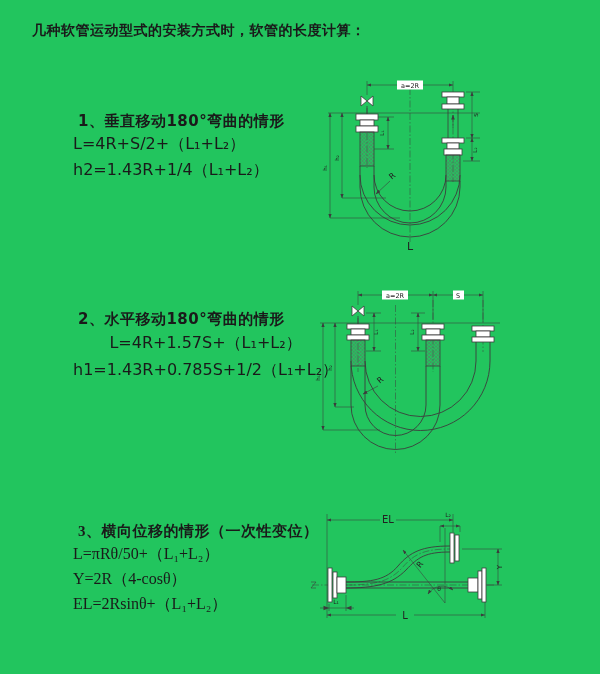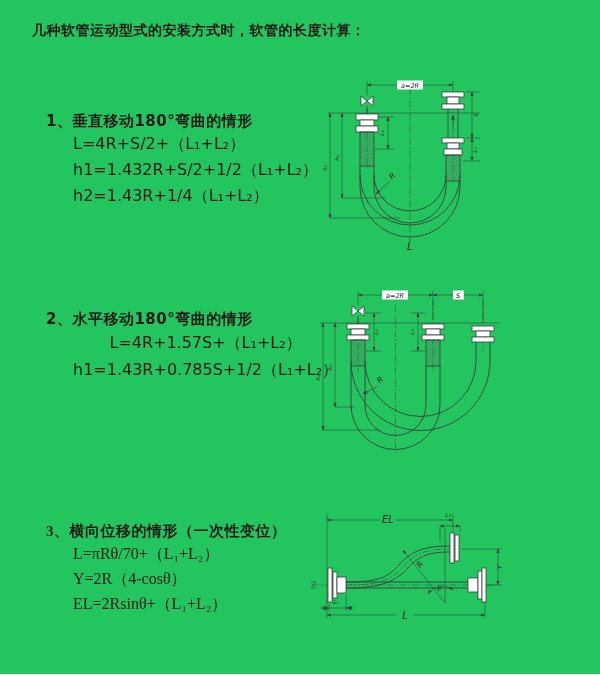--- a/index.html
+++ b/index.html
@@ -1,41 +1,40 @@
 <!DOCTYPE html>
 <html><head>
 <meta charset="utf-8">
 <style>
   html,body{margin:0;padding:0;background:#fff;}
   .page{position:relative;width:600px;height:674px;background:#22c55e;overflow:hidden;
         font-family:"DejaVu Sans","Liberation Sans",sans-serif;color:#1a1a1a;}
   .title{position:absolute;left:32px;top:22px;font-size:14px;font-weight:bold;letter-spacing:.5px;}
   .sec{position:absolute;left:46px;}
-  .sec .heading{font-size:15px;font-weight:bold;letter-spacing:.5px;}
+  .sec .heading{font-size:15px;font-weight:bold;letter-spacing:.5px;margin-left:32px;}
   .sec .formulas{margin-top:0;padding-left:27px;}
   .sec .formula{font-size:16px;white-space:nowrap;}
   .s1 .formula{line-height:26px;}
   .s2 .formula{line-height:27px;text-align:center;}
   .s3 .formula{line-height:25px;}
-  .diag{position:absolute;font-style:italic;}
+  .diag{position:absolute;}
   svg{display:block;font-family:"DejaVu Sans",sans-serif;}
   svg text{fill:#222;}
 </style>
 </head>
 <body>
 
 <div class="page">
 
   <div class="title">几种软管运动型式的安装方式时，软管的长度计算：</div>
 
   <div class="sec s1" style="top:112px;">
     <div class="heading">1、垂直移动180°弯曲的情形</div>
     <div class="formulas">
       <div class="formula">L=4R+S/2+（L₁+L₂）</div>
-      <div class="formula">h1=1.432R+S/2+1/2（L₁+L₂）</div>
       <div class="formula">h2=1.43R+1/4（L₁+L₂）</div>
     </div>
   </div>
 
   <div class="diag" style="left:310px;top:70px;">
   <svg width="290" height="195" viewBox="0 0 290 195">
     <defs>
       <marker id="a1" markerWidth="8" markerHeight="6" refX="7.5" refY="3" orient="auto-start-reverse">
         <path d="M0,0L8,3L0,6Z" fill="#3c3c3c"></path>
       </marker>
@@ -204,21 +203,21 @@
     <text x="104" y="52" font-size="5.5" text-anchor="middle" transform="rotate(-90 104 52)">L₂</text>
     <text x="10" y="98" font-size="5.5" text-anchor="middle" transform="rotate(-90 10 98)">h₁</text>
     <text x="22" y="88" font-size="5.5" text-anchor="middle" transform="rotate(-90 22 88)">h₂</text>
     <text x="72" y="102" font-size="8" text-anchor="middle" transform="rotate(-40 72 102)">R</text>
   </svg>
   </div>
 
   <div class="sec s3" style="top:522px;font-family:Liberation Serif, serif;">
     <div class="heading">3、横向位移的情形（一次性变位）</div>
     <div class="formulas">
-      <div class="formula">L=πRθ/70+（L₁+L₂）</div>
+      <div class="formula">L=πRθ/50+（L₁+L₂）</div>
       <div class="formula">Y=2R（4-cosθ）</div>
       <div class="formula">EL=2Rsinθ+（L₁+L₂）</div>
     </div>
   </div>
 
   <div class="diag" style="left:300px;top:498px;">
   <svg width="300" height="160" viewBox="0 0 300 160">
     <defs>
       <marker id="a3" markerWidth="8" markerHeight="6" refX="7.5" refY="3" orient="auto-start-reverse">
         <path d="M0,0L8,3L0,6Z" fill="#3c3c3c"></path>

